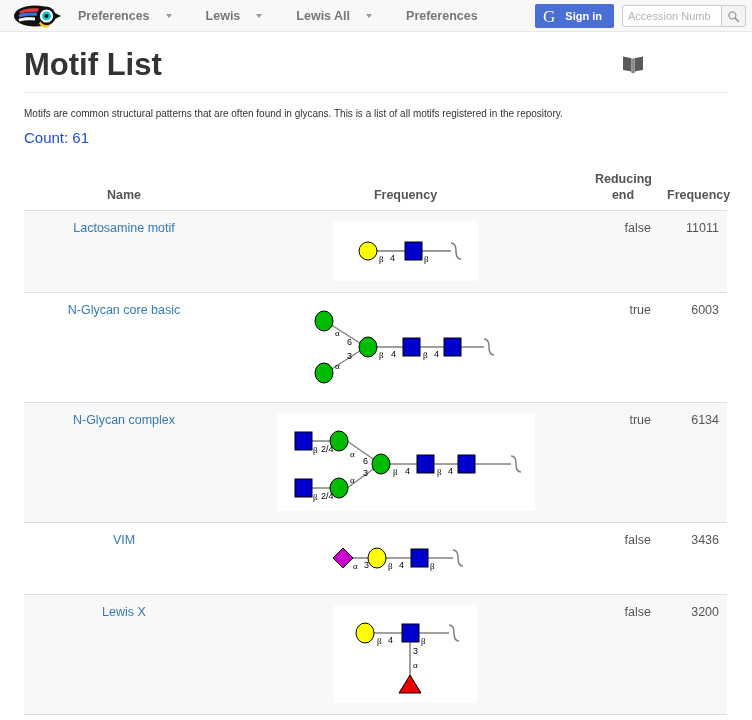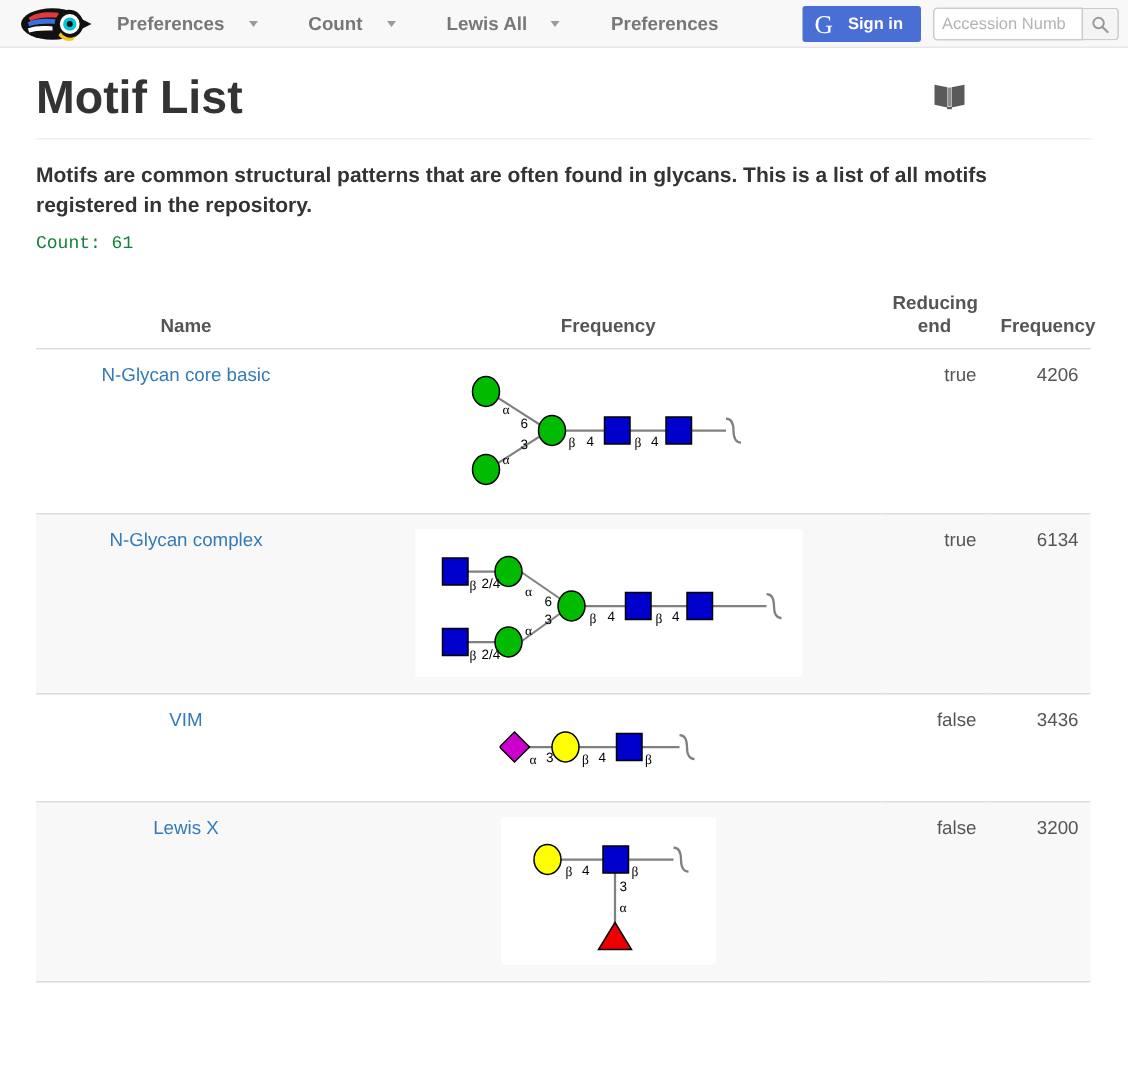--- a/index.html
+++ b/index.html
@@ -116,32 +116,30 @@
     margin: 0;
     line-height: 1.1;
   }
   .book-icon {
     position: absolute;
     right: 84px;
     top: 22px;
     cursor: pointer;
   }
   .intro {
-    font-size: 14px;
+    font-size: 10px;
     color: #333333;
     line-height: 1.42;
     margin: 14px 0 0 0;
     max-width: 700px;
-    font-weight: bold;
   }
   .count {
-    font-size: 12px;
-    color: #15803d;
+    font-size: 15px;
+    color: #1d4ed8;
     margin: 8px 0 0 0;
-    font-family: Liberation Mono, monospace;
   }
 
   
   .table-wrap { margin-top: 26px; }
   table.motifs {
     width: 703px;
     border-collapse: collapse;
     table-layout: fixed;
   }
   table.motifs th {
@@ -205,21 +203,21 @@
       <circle cx="33.5" cy="13" r="2" fill="#111111"></circle>
       <path d="M27.5 18.5 a7 7 0 0 0 9.5 2.8 l-1.2 2.6 a8.5 8.5 0 0 1 -9.8 -3.4 Z" fill="#f5c518"></path>
       <path d="M42 10 l6 3 -6 3 Z" fill="#111111"></path>
     </svg>
   </div>
 
   <div class="nav-items">
     <a class="nav-link" href="#">Preferences</a>
     <span class="caret"></span>
 
-    <a class="nav-link" href="#">Count</a>
+    <a class="nav-link" href="#">Lewis</a>
     <span class="caret"></span>
 
     <a class="nav-link" href="#">Lewis All</a>
     <span class="caret"></span>
 
     <a class="nav-link" href="#">Preferences</a>
   </div>
 
   <div class="nav-right">
     <button class="signin-btn">
@@ -264,20 +262,42 @@
           <th class="col-seq">Frequency</th>
           <th class="col-red">
             <span>Reducing</span><br>
             <span>end</span>
           </th>
           <th class="col-freq">Frequency</th>
         </tr>
       </thead>
       <tbody>
 
+        <tr class="row-alt">
+          <td class="cell-name">
+            <a href="#">Lactosamine motif</a>
+          </td>
+          <td class="cell-seq">
+            <span class="glycan-box">
+              <svg width="145" height="60" viewBox="0 0 145 60">
+                <rect x="0" y="0" width="145" height="60" fill="#ffffff"></rect>
+                <line x1="42" y1="30" x2="72" y2="30" stroke="#808080" stroke-width="1.6"></line>
+                <line x1="88" y1="30" x2="118" y2="30" stroke="#808080" stroke-width="1.6"></line>
+                <path d="M118 22 q5 0 5 8 q0 8 5 8" fill="none" stroke="#808080" stroke-width="1.6"></path>
+                <circle cx="35" cy="30" r="9" fill="#ffff00" stroke="#000000" stroke-width="1"></circle>
+                <rect x="72" y="21" width="17" height="18" fill="#0000cc" stroke="#000000" stroke-width="1"></rect>
+                <text x="46" y="41" font-family="'Liberation Serif',serif" font-size="9" fill="#000">β</text>
+                <text x="57" y="40" font-family="'Liberation Sans',sans-serif" font-size="9" fill="#000">4</text>
+                <text x="91" y="41" font-family="'Liberation Serif',serif" font-size="9" fill="#000">β</text>
+              </svg>
+            </span>
+          </td>
+          <td class="cell-red">false</td>
+          <td class="cell-freq">11011</td>
+        </tr>
 
         <tr>
           <td class="cell-name">
             <a href="#">N-Glycan core basic</a>
           </td>
           <td class="cell-seq">
             <span class="glycan-box">
               <svg width="200" height="88" viewBox="0 0 200 88">
                 <rect x="0" y="0" width="200" height="88" fill="#ffffff"></rect>
                 <line x1="24" y1="21" x2="60" y2="44" stroke="#808080" stroke-width="1.4"></line>
@@ -296,21 +316,21 @@
                 <text x="29" y="66" font-family="'Liberation Serif',serif" font-size="9" fill="#000">α</text>
                 <text x="41" y="56" font-family="'Liberation Sans',sans-serif" font-size="9" fill="#000">3</text>
                 <text x="73" y="55" font-family="'Liberation Serif',serif" font-size="9" fill="#000">β</text>
                 <text x="85" y="54" font-family="'Liberation Sans',sans-serif" font-size="9" fill="#000">4</text>
                 <text x="117" y="55" font-family="'Liberation Serif',serif" font-size="9" fill="#000">β</text>
                 <text x="128" y="54" font-family="'Liberation Sans',sans-serif" font-size="9" fill="#000">4</text>
               </svg>
             </span>
           </td>
           <td class="cell-red">true</td>
-          <td class="cell-freq">4206</td>
+          <td class="cell-freq">6003</td>
         </tr>
 
         <tr class="row-alt">
           <td class="cell-name">
             <a href="#">N-Glycan complex</a>
           </td>
           <td class="cell-seq">
             <span class="glycan-box">
               <svg width="258" height="98" viewBox="0 0 258 98">
                 <rect x="0" y="0" width="258" height="98" fill="#ffffff"></rect>

